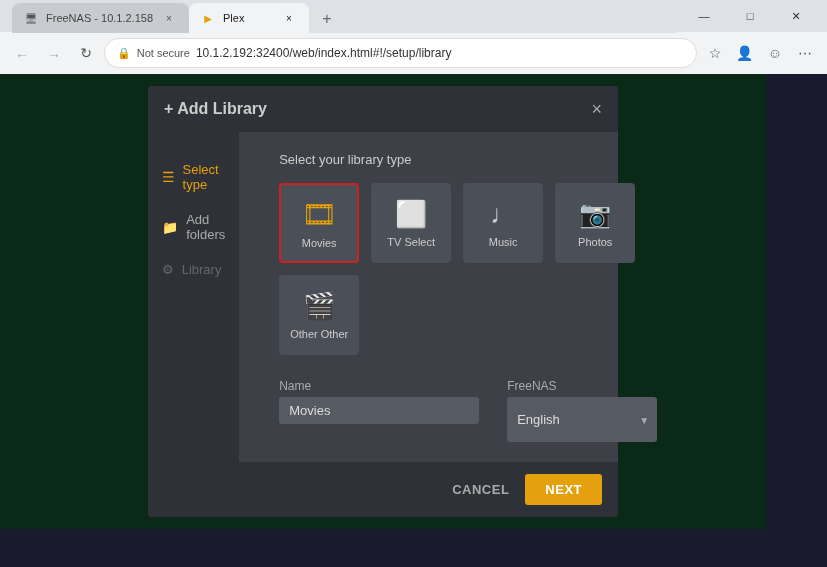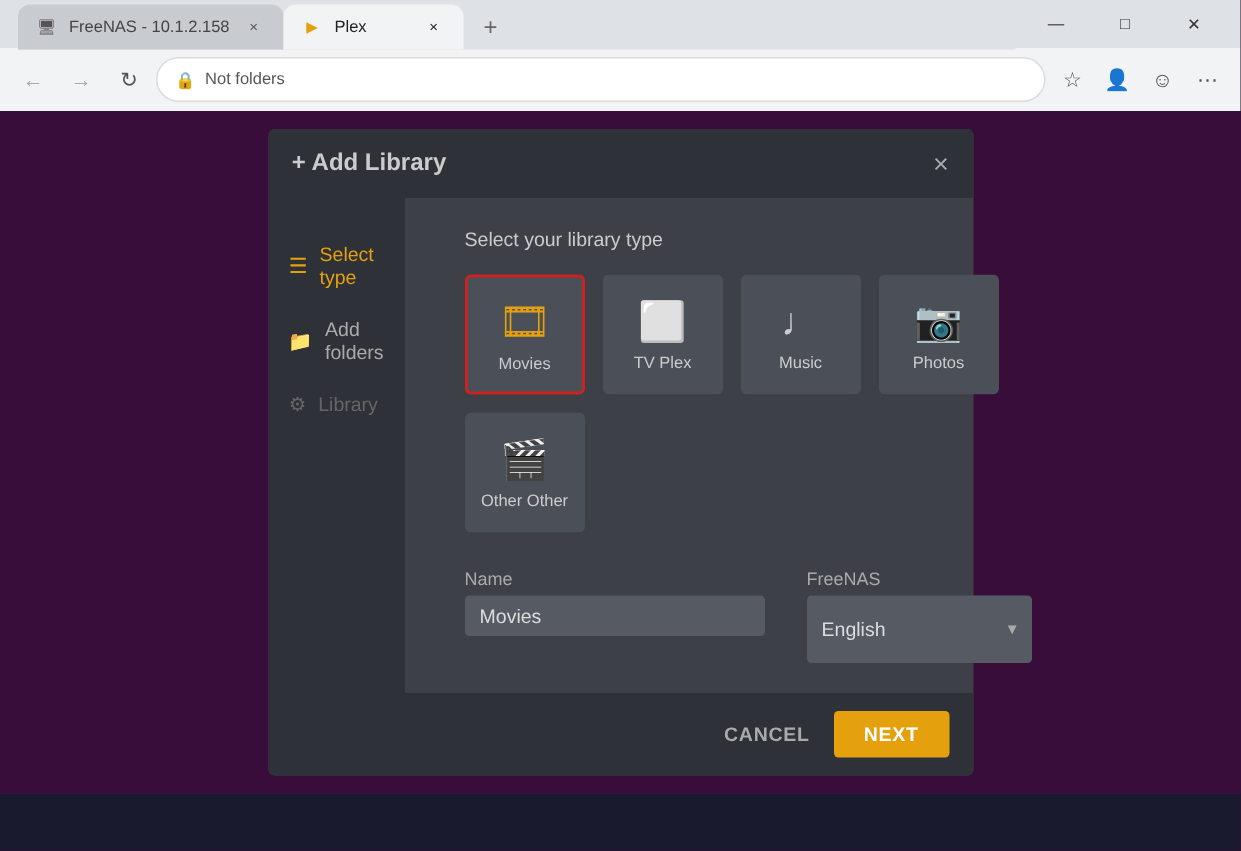--- a/index.html
+++ b/index.html
@@ -139,23 +139,23 @@
     .not-secure { color: #555; font-size: 11px; }
     .url-text { color: #333; font-size: 12px; }
 
     .toolbar-right {
       display: flex;
       gap: 2px;
     }
 
     
     .page-bg {
-      width: 827px;
+      width: 766px;
       height: 455px;
-      background: #701a75;
+      background: #14532d;
       position: relative;
       display: flex;
       align-items: center;
       justify-content: center;
     }
 
     .plex-bg-logo {
       position: absolute;
       top: 10px;
       left: 50%;
@@ -417,21 +417,22 @@
       <div class="win-btn close">✕</div>
     </div>
   </div>
 
   <div class="address-bar-row">
     <div class="nav-btn disabled">←</div>
     <div class="nav-btn disabled">→</div>
     <div class="nav-btn">↻</div>
     <div class="address-bar">
       <span class="lock-icon">🔒</span>
-      <span class="not-secure">Not folders</span>
+      <span class="not-secure">Not secure</span>
+      <span class="url-text">10.1.2.192:32400/web/index.html#!/setup/library</span>
     </div>
     <div class="toolbar-right">
       <div class="nav-btn">☆</div>
       <div class="nav-btn">👤</div>
       <div class="nav-btn">☺</div>
       <div class="nav-btn">⋯</div>
     </div>
   </div>
 
 </div>
@@ -469,21 +470,21 @@
 
           <div class="library-types">
 
             <div class="library-type-btn selected">
               <span class="library-type-icon">🎞</span>
               <span>Movies</span>
             </div>
 
             <div class="library-type-btn">
               <span class="library-type-icon" style="font-size:26px;">⬜</span>
-              <span>TV Plex</span>
+              <span>TV Select</span>
             </div>
 
             <div class="library-type-btn">
               <span class="library-type-icon" style="font-size:26px;">♩</span>
               <span>Music</span>
             </div>
 
             <div class="library-type-btn">
               <span class="library-type-icon" style="font-size:26px;">📷</span>
               <span>Photos</span>

